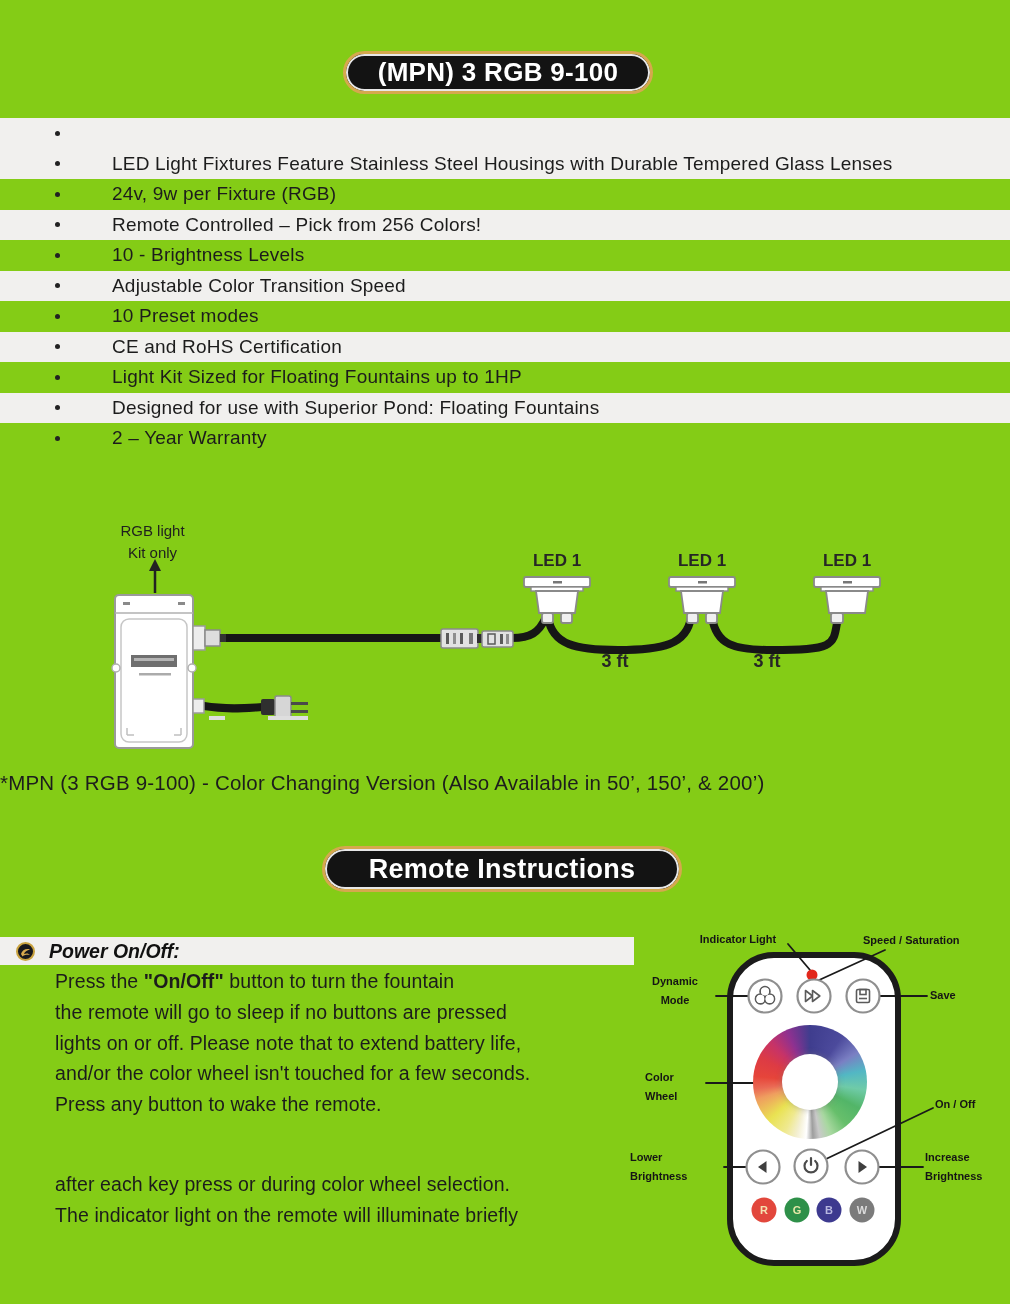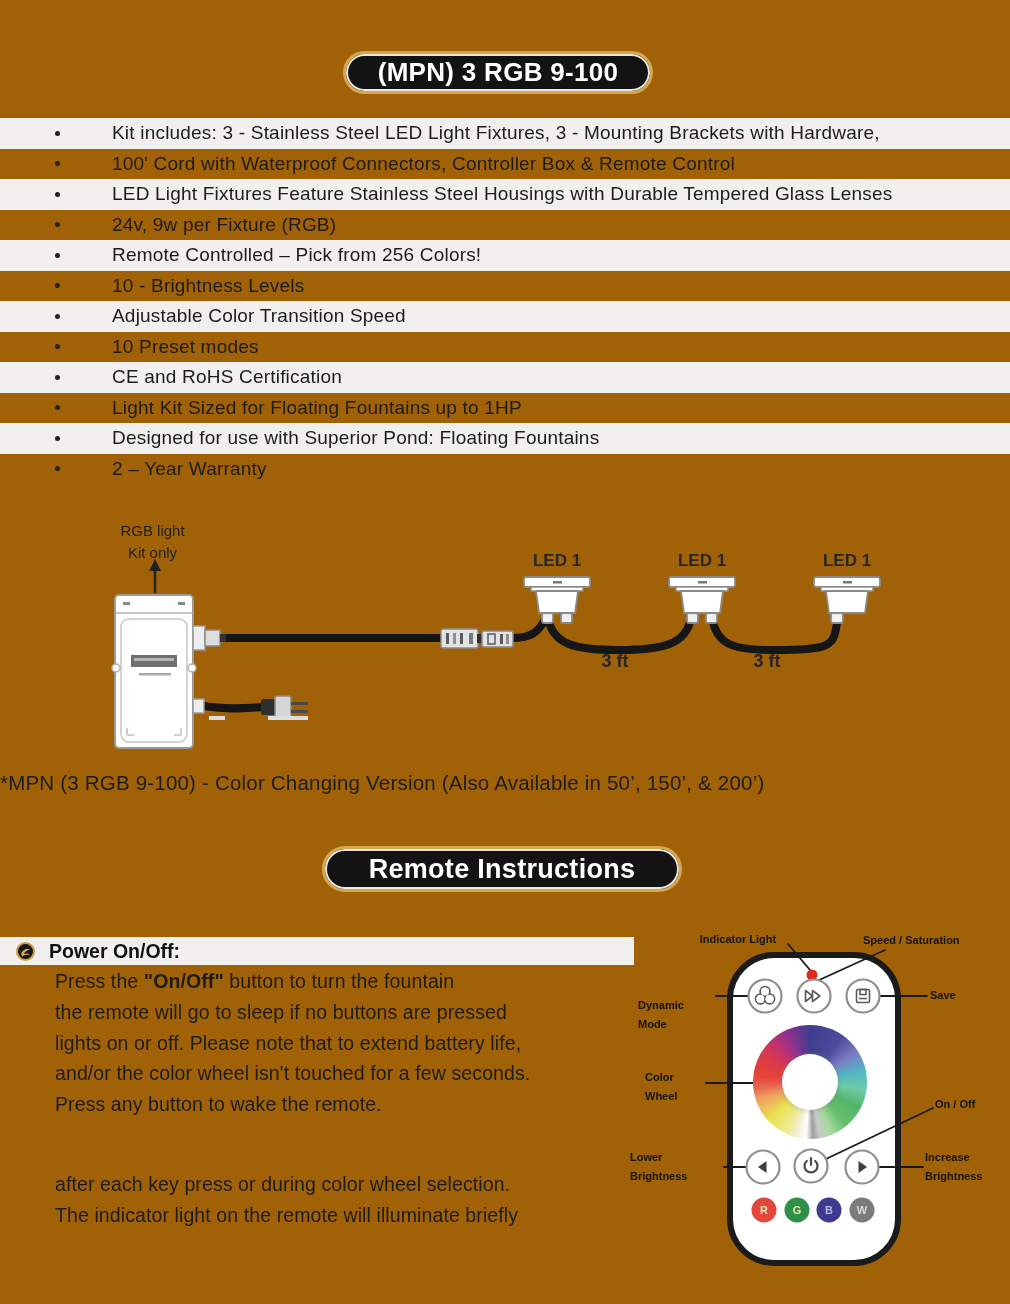--- a/index.html
+++ b/index.html
@@ -1,16 +1,16 @@
 <!DOCTYPE html>
 <html><head>
 <meta charset="utf-8">
 <style>
   html,body{margin:0;padding:0;background:#fff;}
-  .page{position:relative;width:1010px;height:1304px;background:#a16207;
+  .page{position:relative;width:1010px;height:1304px;background:#84cc16;
         font-family:"Liberation Sans",sans-serif;color:#1d1d1d;overflow:hidden;}
 
   
   .pill{position:absolute;background:#131313;border:3px solid #d5a84e;
         box-shadow:inset 0 0 0 2px rgba(255,255,255,.9);border-radius:28px;
         display:flex;align-items:center;justify-content:center;box-sizing:border-box;}
   .pill span{color:#ffffff;font-weight:bold;letter-spacing:.3px;}
   #title-badge{left:343px;top:51px;width:310px;height:43px;}
   #title-badge span{font-size:26px;}
   #remote-badge{left:322px;top:846px;width:360px;height:46px;justify-content:center;}
@@ -33,65 +33,60 @@
   #led1{left:517px;} #led2{left:662px;} #led3{left:807px;}
   .ftl{top:146px;width:60px;text-align:center;font-weight:bold;font-size:18px;color:#262626;}
   #ft1{left:585px;} #ft2{left:737px;}
 
   .caption{position:absolute;left:0;top:771px;width:1010px;text-align:left;
            font-size:20.5px;font-weight:500;color:#1d1d1d;letter-spacing:.2px;}
 
   
   .sec-strip{position:absolute;left:0;width:634px;height:28px;background:#f1f0ee;
              display:flex;align-items:center;}
-  #power-strip{top:937px;} #indicator-strip{top:1139px;}
+  #power-strip{top:937px;font-style:italic;} #indicator-strip{top:1139px;}
   .logo{width:19px;height:19px;border-radius:50%;background:#17171d;border:2px solid #c9a23f;
         margin-left:16px;flex:none;box-sizing:border-box;display:flex;align-items:center;justify-content:center;}
   .sec-h{margin-left:14px;font-size:19.5px;font-weight:bold;color:#111;}
   .sec-body{position:absolute;left:55px;font-size:19.5px;line-height:30.8px;color:#1c1c1c;letter-spacing:.1px;}
   #power-body{top:966px;} #indicator-body{top:1169px;}
 
   
   .remote-panel{position:absolute;left:620px;top:920px;width:390px;height:384px;}
   .remote-panel svg{position:absolute;left:0;top:0;}
   .wheel{position:absolute;left:133px;top:105px;width:114px;height:114px;border-radius:50%;
     background:conic-gradient(#3f3d8e 0deg,#4c4a9c 35deg,#7a7fc3 58deg,#52b7c4 78deg,
       #6fcba8 98deg,#52b568 118deg,#67bf6b 140deg,#a8d8a0 158deg,#c9c9c9 170deg,
       #9e9e9e 177deg,#ffffff 184deg,#f3efd2 194deg,#efe98e 207deg,#e9e252 227deg,
       #ef9d5f 252deg,#ea6a55 263deg,#e6453a 276deg,#dd3b44 296deg,#c63368 316deg,
       #8e3190 336deg,#3f3d8e 360deg);}
   .wheel-hole{position:absolute;left:29px;top:29px;width:56px;height:56px;border-radius:50%;
     background:#fff;box-shadow:0 0 6px rgba(120,120,120,.45);}
   .rlabel{position:absolute;font-size:11px;font-weight:bold;color:#151515;line-height:19px;}
   #rl-indicator{left:66px;top:10px;width:104px;text-align:center;white-space:nowrap;}
   #rl-speed{left:243px;top:11px;white-space:nowrap;}
-  #rl-dynamic{left:18px;top:52px;width:74px;text-align:left;margin-top:24px;}
+  #rl-dynamic{left:18px;top:52px;width:74px;text-align:center;}
   #rl-save{left:310px;top:66px;white-space:nowrap;}
   #rl-wheel{left:25px;top:148px;width:60px;}
   #rl-onoff{left:315px;top:175px;white-space:nowrap;}
   #rl-lower{left:10px;top:228px;width:92px;}
   #rl-increase{left:305px;top:228px;width:100px;}
 </style>
 </head>
 <body>
 
 <div class="page">
 
   <div class="pill" id="title-badge">
     <span>(MPN) 3 RGB 9-100</span>
   </div>
 
   <div class="features">
     <div class="frow odd">
         <span class="fdot"></span>
-        <span class="ftxt">Kit includes: 3 - Stainless Steel LED Light Fixtures, 3 - Mounting Brackets with Hardware,</span>
-      </div>
-    <div class="frow">
-        <span class="fdot"></span>
-        <span class="ftxt">100' Cord with Waterproof Connectors, Controller Box &amp; Remote Control</span>
       </div>
     <div class="frow odd">
         <span class="fdot"></span>
         <span class="ftxt">LED Light Fixtures Feature Stainless Steel Housings with Durable Tempered Glass Lenses</span>
       </div>
     <div class="frow">
         <span class="fdot"></span>
         <span class="ftxt">24v, 9w per Fixture (RGB)</span>
       </div>
     <div class="frow odd">

